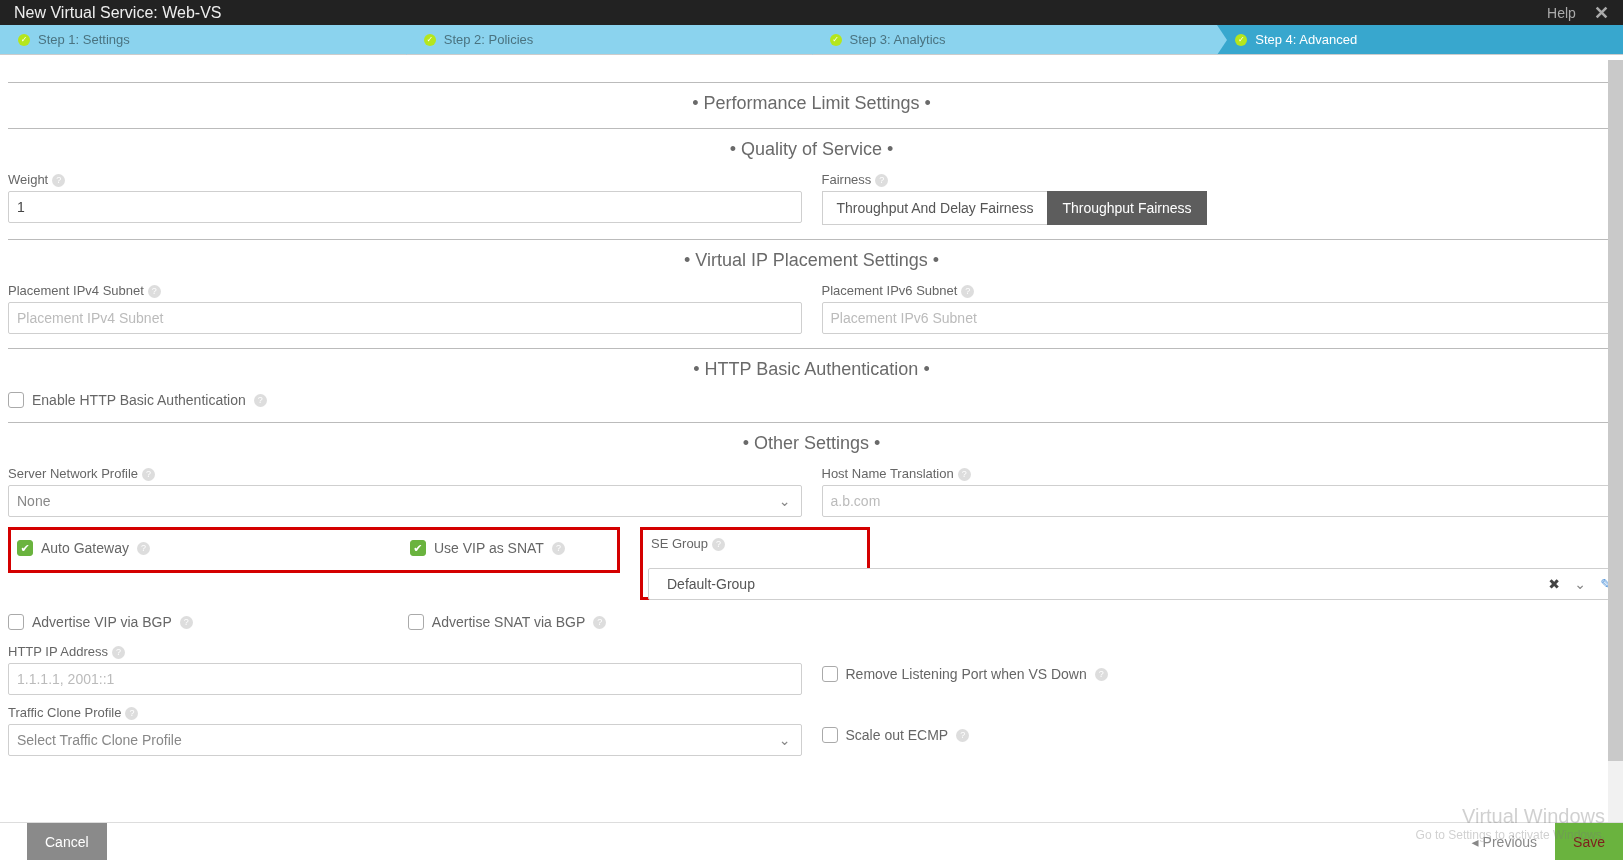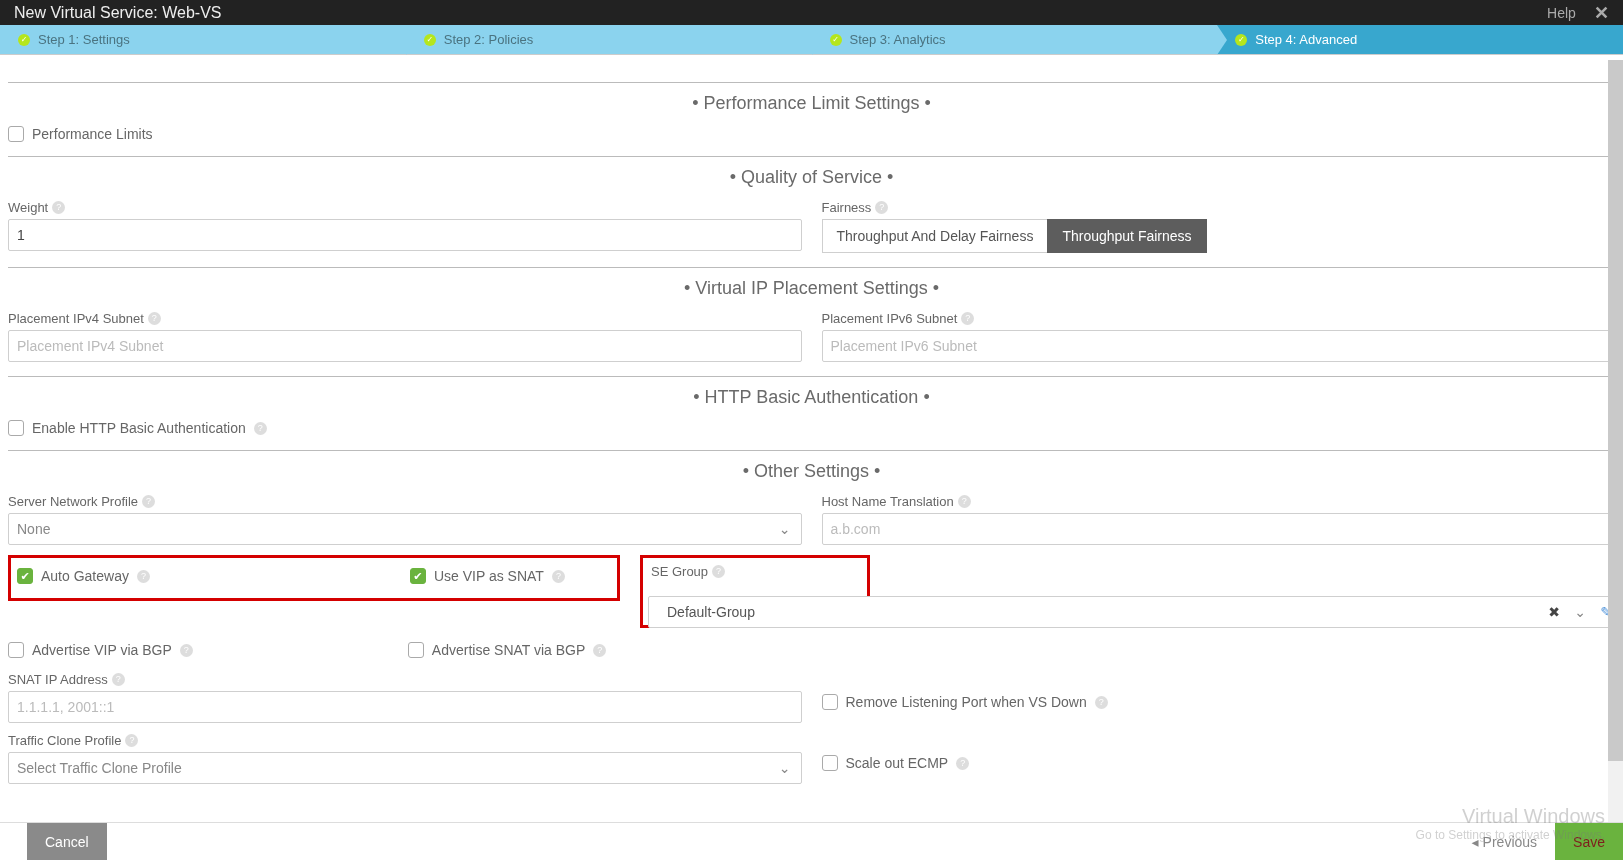--- a/index.html
+++ b/index.html
@@ -77,21 +77,21 @@
   margin-bottom: 12px;
 }
 .row { display: flex; gap: 20px; margin-top: 6px; }
 .col { flex: 1; min-width: 0; }
 
 .field-label {
   font-size: 13px;
   color: #666;
   margin-bottom: 4px;
   display: flex;
-  align-items: center;
+  align-items: flex-end;
   gap: 4px;
 }
 .help-icon {
   display: inline-block;
   width: 13px; height: 13px;
   border-radius: 50%;
   background: #ddd;
   color: #fff;
   font-size: 9px;
   text-align: center;
@@ -244,24 +244,20 @@
   <div class="step active">
     <span class="step-check">✓</span>
     <span>Step 4: Advanced</span>
   </div>
 </div>
 
 <div class="content">
 
   <hr class="section-hr">
   <div class="section-title">• Performance Limit Settings •</div>
-  <div class="checkbox-row">
-    <span class="cb"></span>
-    <span class="cb-label">Performance Limits</span>
-  </div>
 
   <hr class="section-hr">
   <div class="section-title">• Quality of Service •</div>
   <div class="row">
     <div class="col">
       <div class="field-label">
         <span>Weight</span>
         <span class="help-icon">?</span>
       </div>
       <input type="text" class="text-input" value="1" style="">
@@ -374,21 +370,21 @@
         <span class="cb-label">Advertise SNAT via BGP</span>
         <span class="help-icon">?</span>
       </div>
     </div>
     <div class="col"></div>
   </div>
 
   <div class="row" style="margin-top:14px;">
     <div class="col">
       <div class="field-label">
-        <span>SNAT IP Address</span>
+        <span>HTTP IP Address</span>
         <span class="help-icon">?</span>
       </div>
       <input type="text" class="text-input" placeholder="1.1.1.1, 2001::1" style="">
     </div>
     <div class="col">
       <div class="checkbox-row" style="margin-top:22px;">
         <span class="cb"></span>
         <span class="cb-label">Remove Listening Port when VS Down</span>
         <span class="help-icon">?</span>
       </div>

